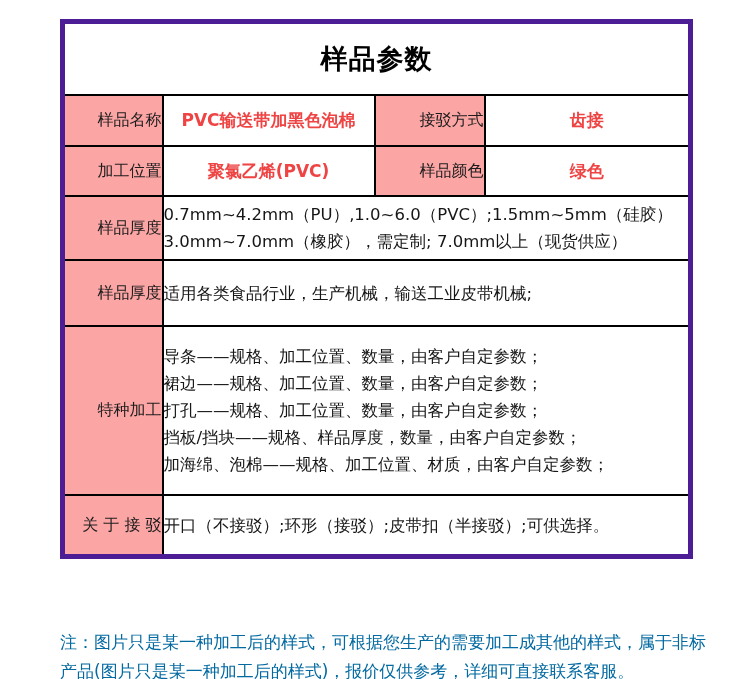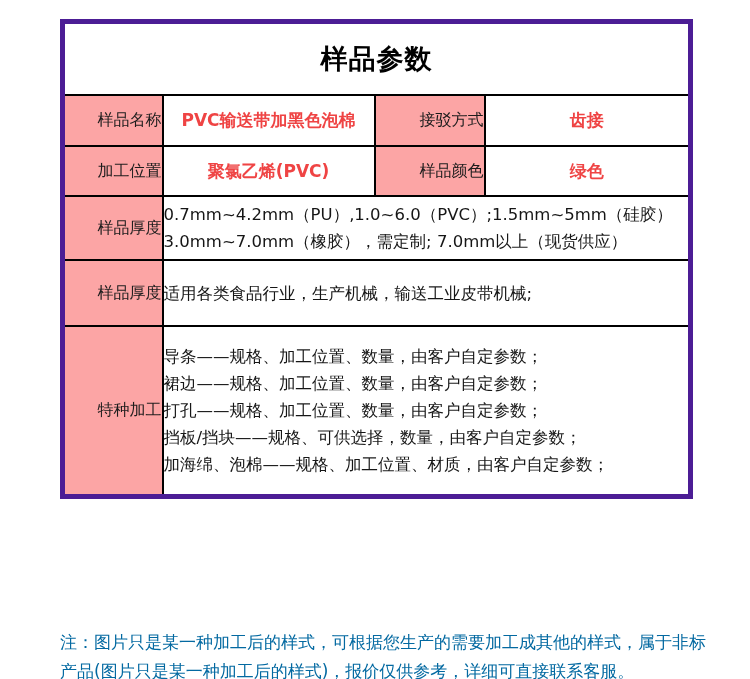--- a/index.html
+++ b/index.html
@@ -128,25 +128,31 @@
           <div class="content-line">适用各类食品行业，生产机械，输送工业皮带机械;</div>
         </td>
       </tr>
 
       <tr class="row-special">
         <td class="label-cell">特种加工</td>
         <td class="content-cell" colspan="3">
           <div class="content-line">导条——规格、加工位置、数量，由客户自定参数；</div>
           <div class="content-line">裙边——规格、加工位置、数量，由客户自定参数；</div>
           <div class="content-line">打孔——规格、加工位置、数量，由客户自定参数；</div>
-          <div class="content-line">挡板/挡块——规格、可供选择，数量，由客户自定参数；</div>
+          <div class="content-line">挡板/挡块——规格、样品厚度，数量，由客户自定参数；</div>
           <div class="content-line">加海绵、泡棉——规格、加工位置、材质，由客户自定参数；</div>
         </td>
       </tr>
 
+      <tr class="row-joining">
+        <td class="label-cell">关 于 接 驳</td>
+        <td class="content-cell" colspan="3">
+          <div class="content-line">开口（不接驳）;环形（接驳）;皮带扣（半接驳）;可供选择。</div>
+        </td>
+      </tr>
     </tbody>
       </table>
   </div>
 
   <div class="footnote">
     <div class="note-line">注：图片只是某一种加工后的样式，可根据您生产的需要加工成其他的样式，属于非标</div>
     <div class="note-line">产品(图片只是某一种加工后的样式)，报价仅供参考，详细可直接联系客服。</div>
   </div>
 
 </div>

